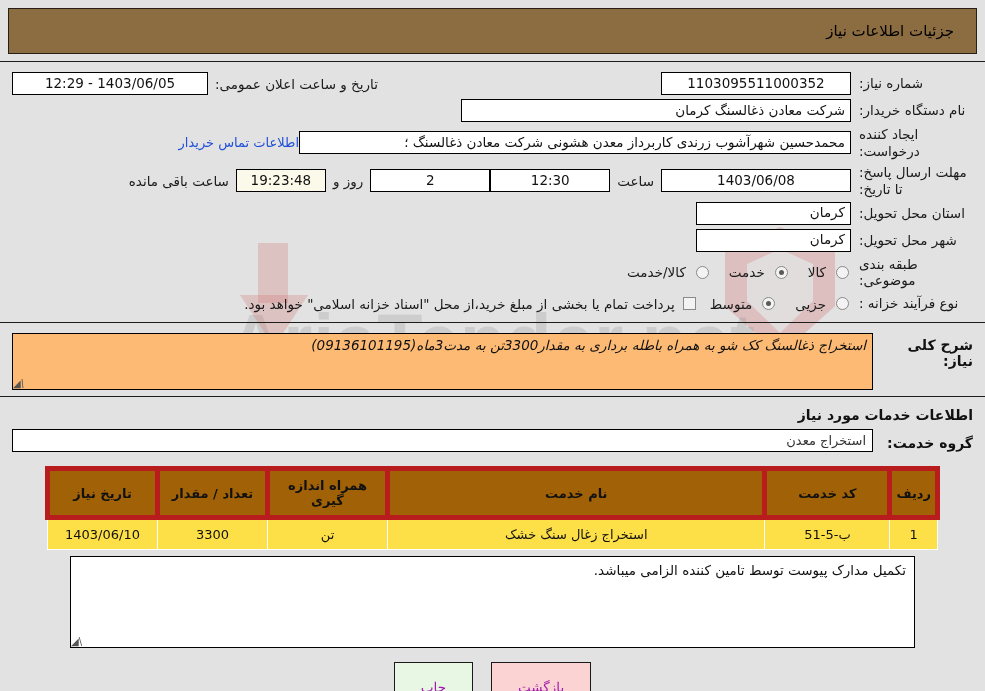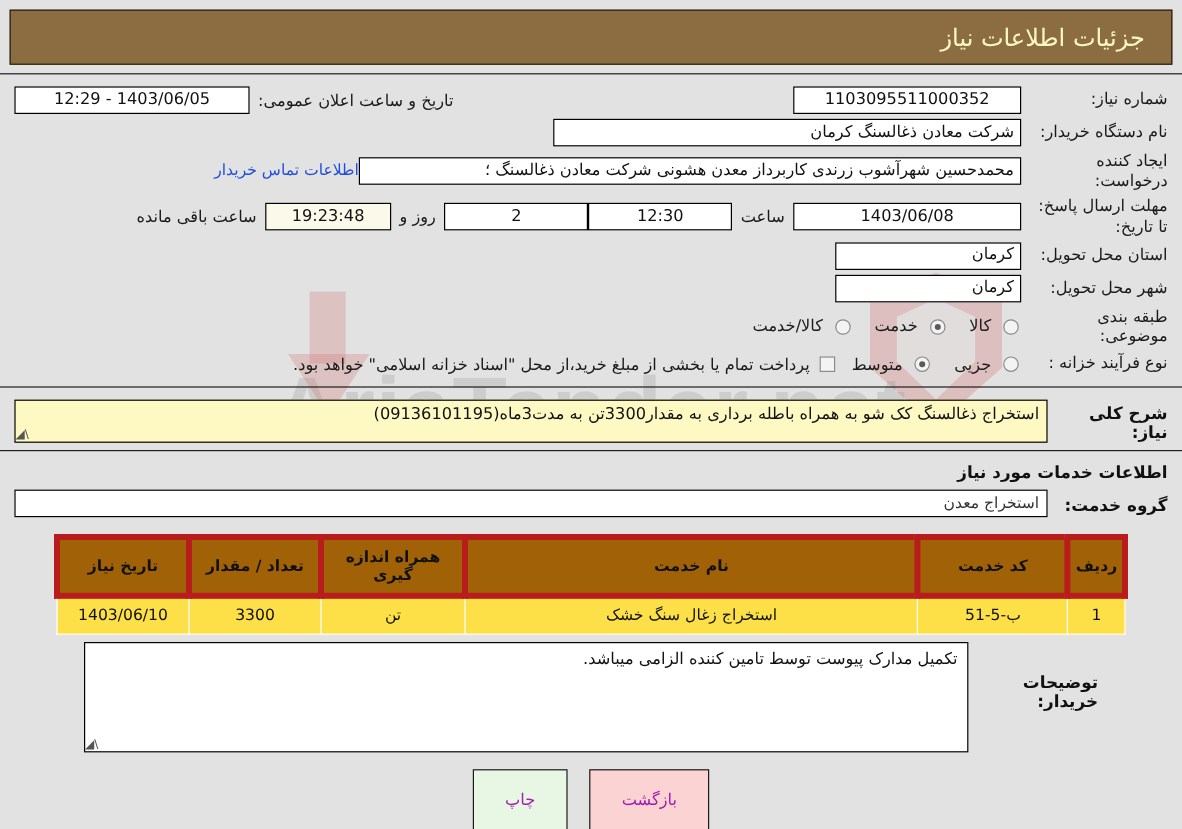--- a/index.html
+++ b/index.html
@@ -82,22 +82,22 @@
     margin: 8px 8px 0 8px;
     height: 46px;
     background: #8c6d42;
     border: 1px solid #262017;
     display: flex;
     align-items: center;
     justify-content: flex-start;
     padding: 0 22px;
   }
   .header-title {
-    color: #fef9c3;
-    font-size: 20px;
+    color: #000000;
+    font-size: 15px;
     font-weight: normal;
   }
 
   
   .panel {
     border-top: 1px solid #1d1d1d;
     border-bottom: 1px solid #1d1d1d;
     padding: 8px 0 6px 0;
     background: transparent;
     position: relative;
@@ -107,21 +107,21 @@
   .row {
     display: flex;
     align-items: center;
     padding: 2px 12px 2px 12px;
     min-height: 25px;
   }
 
   .label {
     font-size: 13.5px;
     color: #1a1a1a;
-    text-align: right;
+    text-align: left;
     padding-left: 8px;
     flex: 0 0 auto;
     line-height: 1.25;
   }
   .label-w { width: 122px; }
   .label-w2 { width: 122px; }
 
   .field {
     border: 1px solid #000000;
     background: #ffffff;
@@ -138,21 +138,21 @@
 
   .f-need-no  { width: 190px; justify-content: center; }
   .f-org      { width: 390px; }
   .f-creator  { width: 552px; }
   .f-date     { width: 190px; justify-content: center; }
   .f-province { width: 155px; }
   .f-city     { width: 155px; }
   .f-pubdate  { width: 196px; justify-content: center; }
   .f-hour     { width: 120px; justify-content: center; }
   .f-days     { width: 120px; justify-content: center; }
-  .f-remain   { width: 105px;  justify-content: center; background:#fbf9e9; }
+  .f-remain   { width: 90px;  justify-content: center; background:#fbf9e9; }
 
   .inline-label {
     font-size: 13.5px;
     color: #1a1a1a;
     padding: 0 7px;
     white-space: nowrap;
   }
 
   .link {
     color: #1f4fd8;
@@ -215,29 +215,30 @@
     font-size: 14px;
     font-weight: bold;
     color: #111;
     width: 100px;
     padding-top: 4px;
     padding-left: 6px;
     flex: 0 0 auto;
   }
   .textarea {
     border: 1px solid #000;
-    background: #fef9c3;
+    background: #fdba74;
     flex: 1 1 auto;
-    height: 36px;
+    height: 57px;
     font-size: 13.5px;
     color: #111;
     padding: 3px 6px;
     position: relative;
     overflow: hidden;
     white-space: nowrap;
+    font-style: italic;
   }
   .resize-grip {
     position: absolute;
     left: 2px; bottom: 1px;
     width: 9px; height: 9px;
     color: #555;
     font-size: 10px;
     line-height: 9px;
   }
   .resize-grip:before { content: "\\"; }
@@ -454,21 +455,20 @@
           <td>استخراج زغال سنگ خشک</td>
           <td>تن</td>
           <td>3300</td>
           <td>1403/06/10</td>
         </tr>
       </tbody>
     </table>
   </div>
 
   <div class="notes-wrap">
-    <div class="notes-label">توضیحات خریدار:</div>
     <div class="notes-box">
       <span>تکمیل مدارک پیوست توسط تامین کننده الزامی میباشد.</span>
       <span class="resize-grip">◢</span>
     </div>
   </div>
 
   <div class="footer">
     <div class="btn btn-back">بازگشت</div>
     <div class="btn btn-print">چاپ</div>
   </div>

